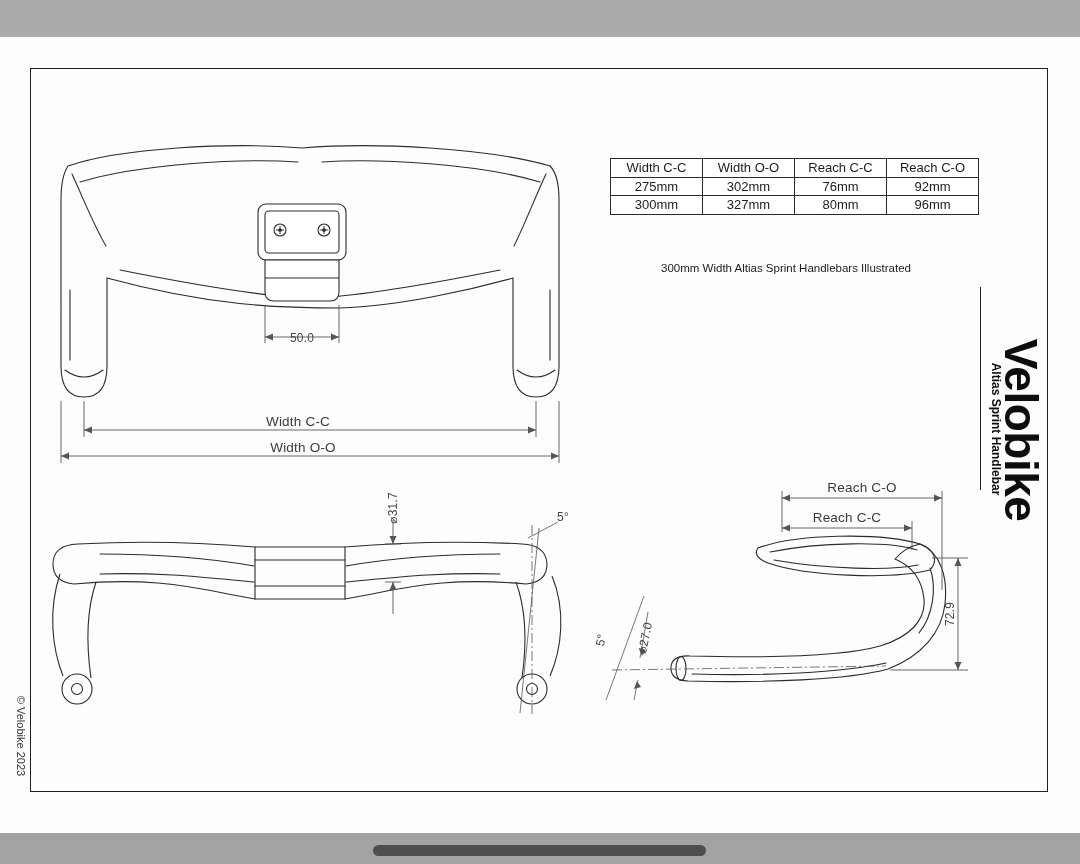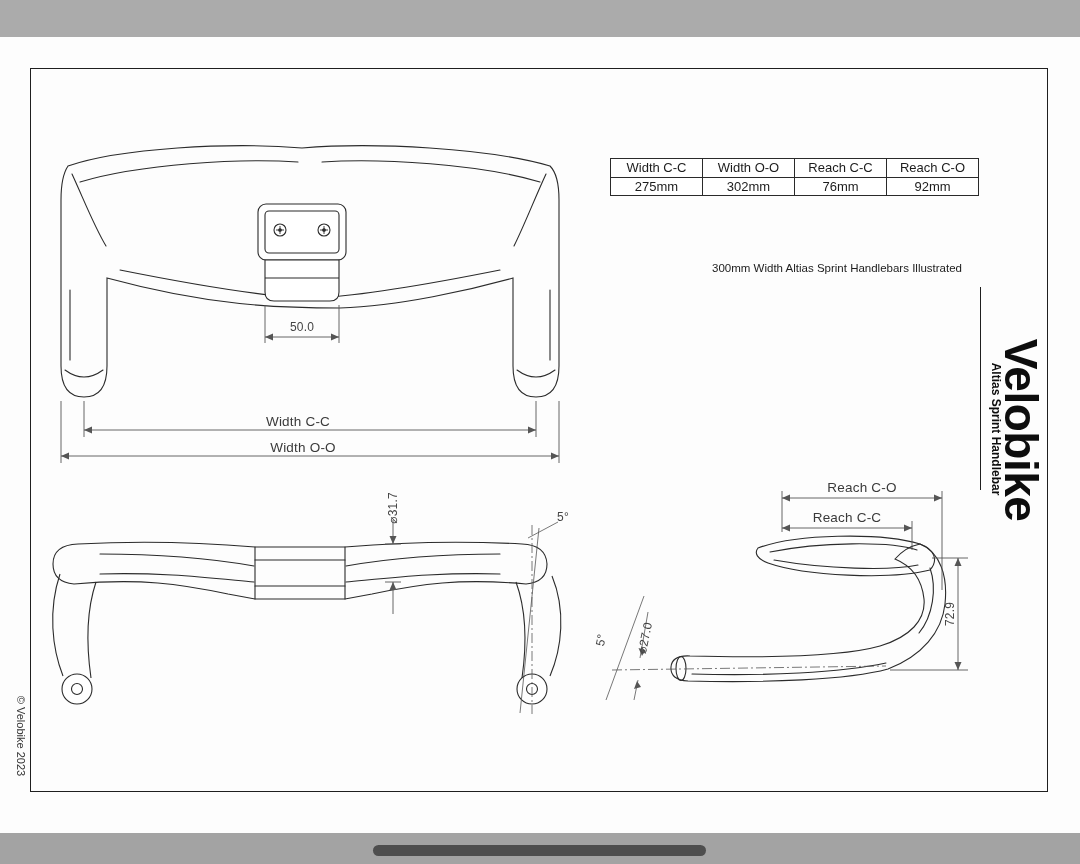--- a/index.html
+++ b/index.html
@@ -22,21 +22,21 @@
   }
   .dim.num { font-size:12px; color:#444; }
   .rot-ccw { transform:translate(-50%,-50%) rotate(-90deg); }
   .rot-tilt { transform:translate(-50%,-50%) rotate(-78deg); }
 
   .spec-table { position:absolute; left:610px; top:158px; border-collapse:collapse; background:#fff; }
   .spec-table th, .spec-table td {
     border:1px solid #2a2a2a; width:87px; height:17.5px; padding:0 2px;
     font-size:13px; font-weight:400; text-align:center; color:#1c1c1c; white-space:nowrap;
   }
-  .caption { position:absolute; left:610px; top:262px; width:352px; text-align:right; font-size:11.5px; color:#1c1c1c; }
+  .caption { position:absolute; left:610px; top:262px; width:352px; text-align:center; font-size:11.5px; color:#1c1c1c; }
 
   .brand-name {
     position:absolute; left:1021px; top:430px; white-space:nowrap;
     transform:translate(-50%,-50%) rotate(90deg);
     font-size:46px; font-weight:700; color:#0d0d0d; letter-spacing:-.5px;
   }
   .brand-sub {
     position:absolute; left:996px; top:429px; white-space:nowrap;
     transform:translate(-50%,-50%) rotate(90deg);
     font-size:12px; font-weight:700; color:#0d0d0d;
@@ -161,21 +161,21 @@
       <polygon points="352,28 344,24.5 344,31.5"></polygon>
       <polygon points="192,58 200,54.5 200,61.5"></polygon>
       <polygon points="322,58 314,54.5 314,61.5"></polygon>
       <polygon points="368,88 364.5,96 371.5,96"></polygon>
       <polygon points="368,200 364.5,192 371.5,192"></polygon>
       <polygon points="52,186 48.5,178 55.5,180"></polygon>
       <polygon points="47,211 44,219 51,217"></polygon>
     </g>
   </svg>
 
-  <div class="dim num" style="left:302px; top:327px;">50.0</div>
+  <div class="dim num" style="left:302px; top:338px;">50.0</div>
   <div class="dim" style="left:298px; top:421px;">Width C-C</div>
   <div class="dim" style="left:303px; top:447px;">Width O-O</div>
 
   <div class="dim num rot-ccw" style="left:393px; top:508px;">⌀31.7</div>
   <div class="dim num" style="left:563px; top:517px;">5°</div>
 
   <div class="dim" style="left:862px; top:487px;">Reach C-O</div>
   <div class="dim" style="left:847px; top:517px;">Reach C-C</div>
   <div class="dim num rot-ccw" style="left:950px; top:614px;">72.9</div>
   <div class="dim num rot-tilt" style="left:645px; top:638px;">⌀27.0</div>
@@ -190,20 +190,26 @@
         <th>Reach C-O</th>
       </tr>
     </thead>
     <tbody>
       <tr>
         <td>275mm</td>
         <td>302mm</td>
         <td>76mm</td>
         <td>92mm</td>
       </tr>
+      <tr>
+        <td>300mm</td>
+        <td>327mm</td>
+        <td>80mm</td>
+        <td>96mm</td>
+      </tr>
     </tbody>
   </table>
   <div class="caption">300mm Width Altias Sprint Handlebars Illustrated</div>
 
   <div class="brand-name">Velobike</div>
   <div class="brand-sub">Altias Sprint Handlebar</div>
   <div class="copyright">© Velobike 2023</div>
 
   <div class="bottom-chrome">
     <div class="scroll-thumb" style="top:12px; left:373px; position:absolute;"></div>

